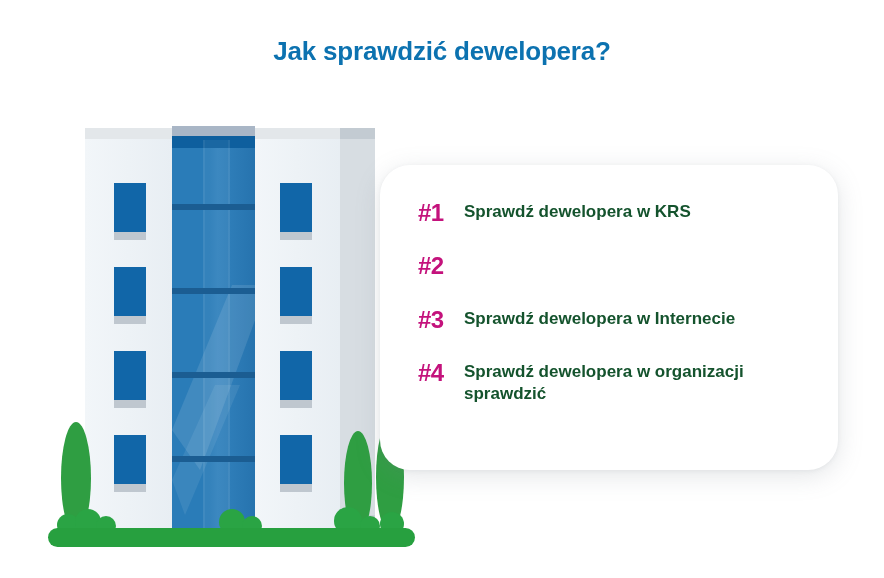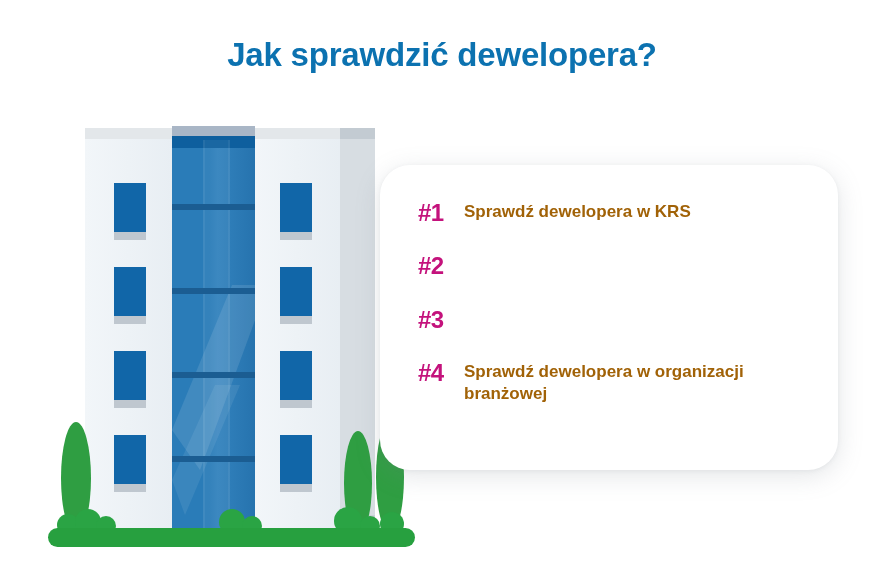--- a/index.html
+++ b/index.html
@@ -8,21 +8,21 @@
     background:#ffffff;
     font-family:"Liberation Sans","DejaVu Sans",sans-serif;
     overflow:hidden;position:relative;
   }
   #stage{position:absolute;left:0;top:0;width:884px;height:578px;}
 
   
   #title{
     position:absolute;left:0;top:36px;width:884px;
     text-align:center;
-    font-size:33px;font-weight:bold;
+    font-size:26px;font-weight:bold;
     color:#0c72b0;
     letter-spacing:-0.2px;
     white-space:nowrap;
   }
 
   
   #card{
     position:absolute;left:380px;top:165px;
     width:458px;height:305px;
     background:#ffffff;
@@ -41,21 +41,21 @@
   .num{
     flex:0 0 auto;width:46px;
     font-size:24px;font-weight:bold;
     color:#c4127c;
     line-height:1.18;
     letter-spacing:-0.5px;
   }
   .txt{
     flex:1 1 auto;
     font-size:17px;font-weight:bold;
-    color:#a16207;
+    color:#14532d;
     line-height:1.32;
     padding-top:2px;
   }
 
   
   #art{position:absolute;left:0;top:0;width:440px;height:578px;}
 </style>
 </head>
 <body>
 
@@ -191,23 +191,24 @@
         <div class="num">#1</div>
         <div class="txt">Sprawdź dewelopera w KRS</div>
       </div>
 
       <div class="row">
         <div class="num">#2</div>
       </div>
 
       <div class="row">
         <div class="num">#3</div>
+        <div class="txt">Sprawdź dewelopera w Internecie</div>
       </div>
 
       <div class="row">
         <div class="num">#4</div>
-        <div class="txt">Sprawdź dewelopera w organizacji branżowej</div>
+        <div class="txt">Sprawdź dewelopera w organizacji sprawdzić</div>
       </div>
 
     </div>
   </div>
 
 </div>
 
 </body></html>

